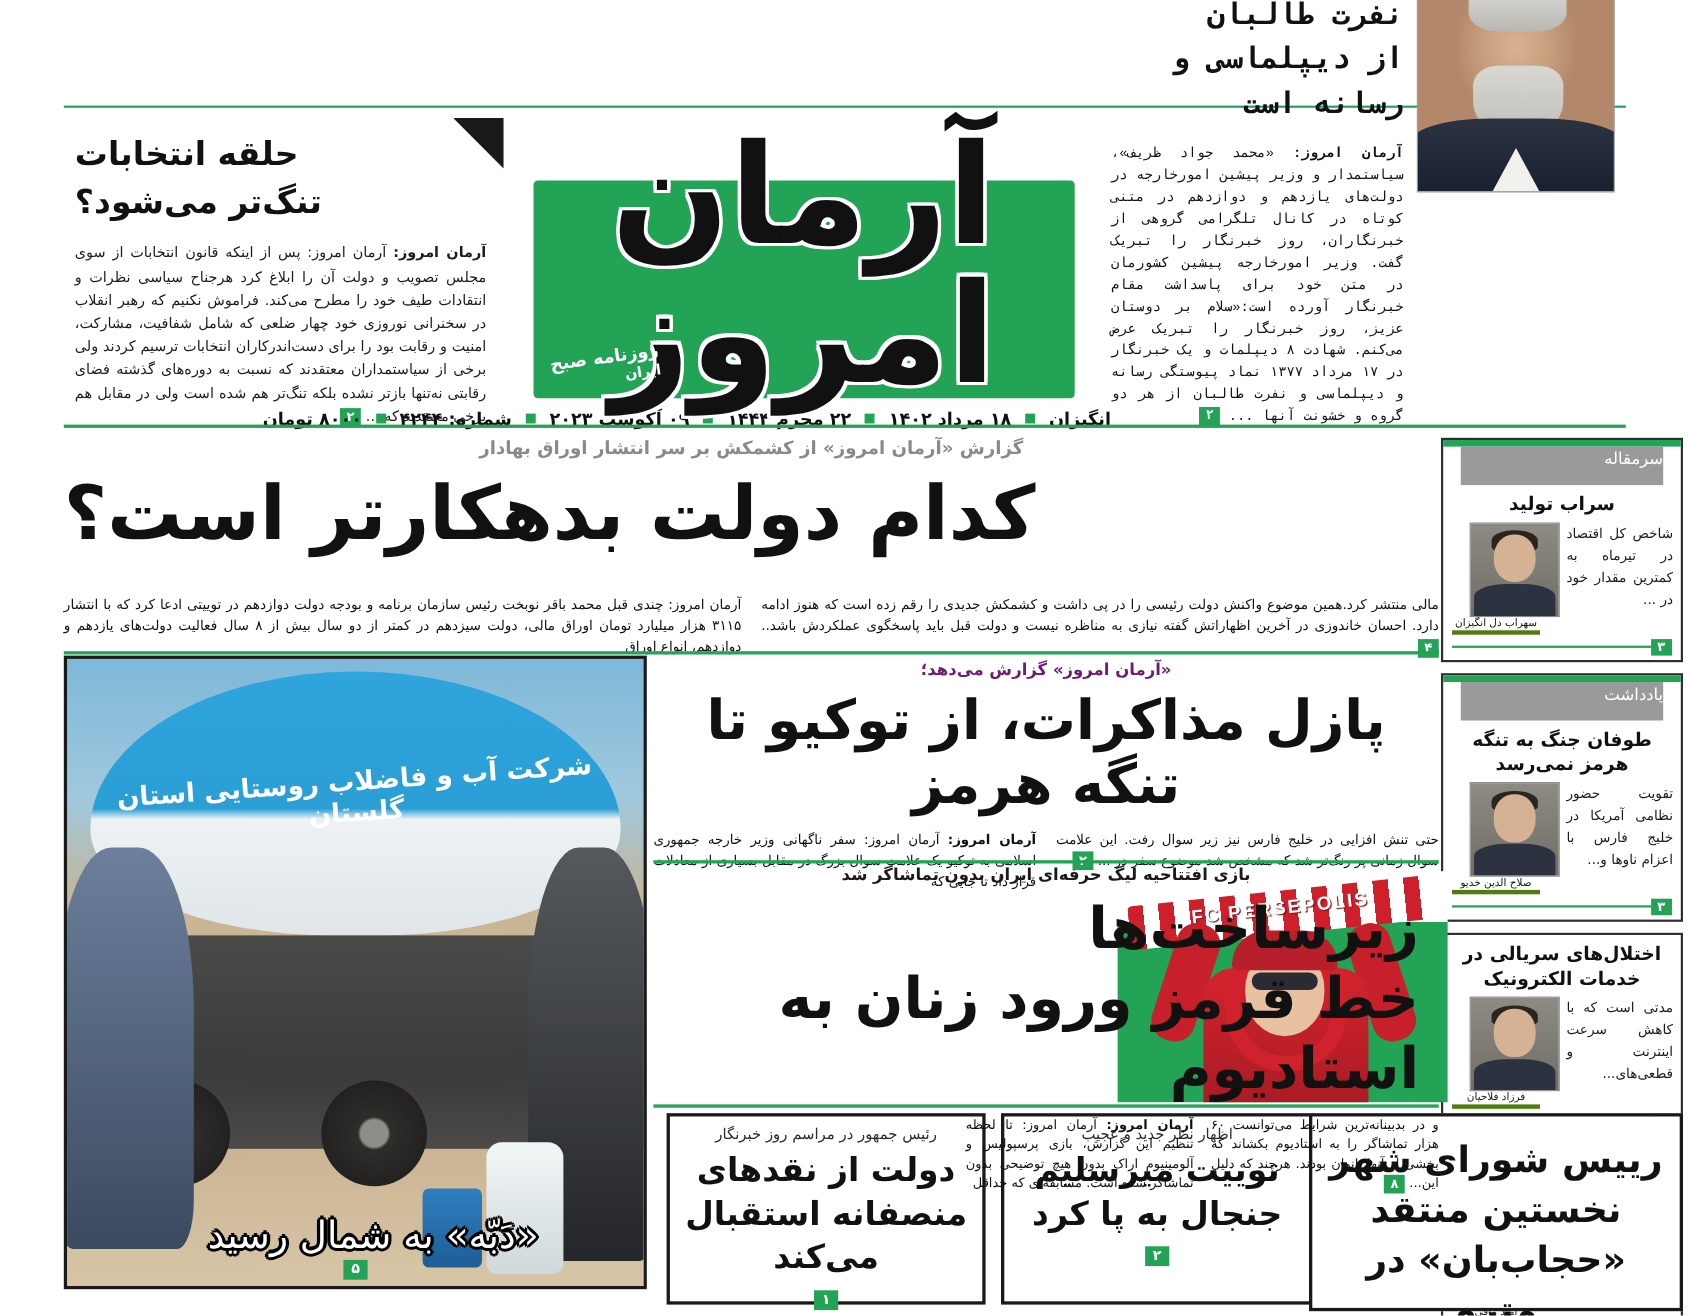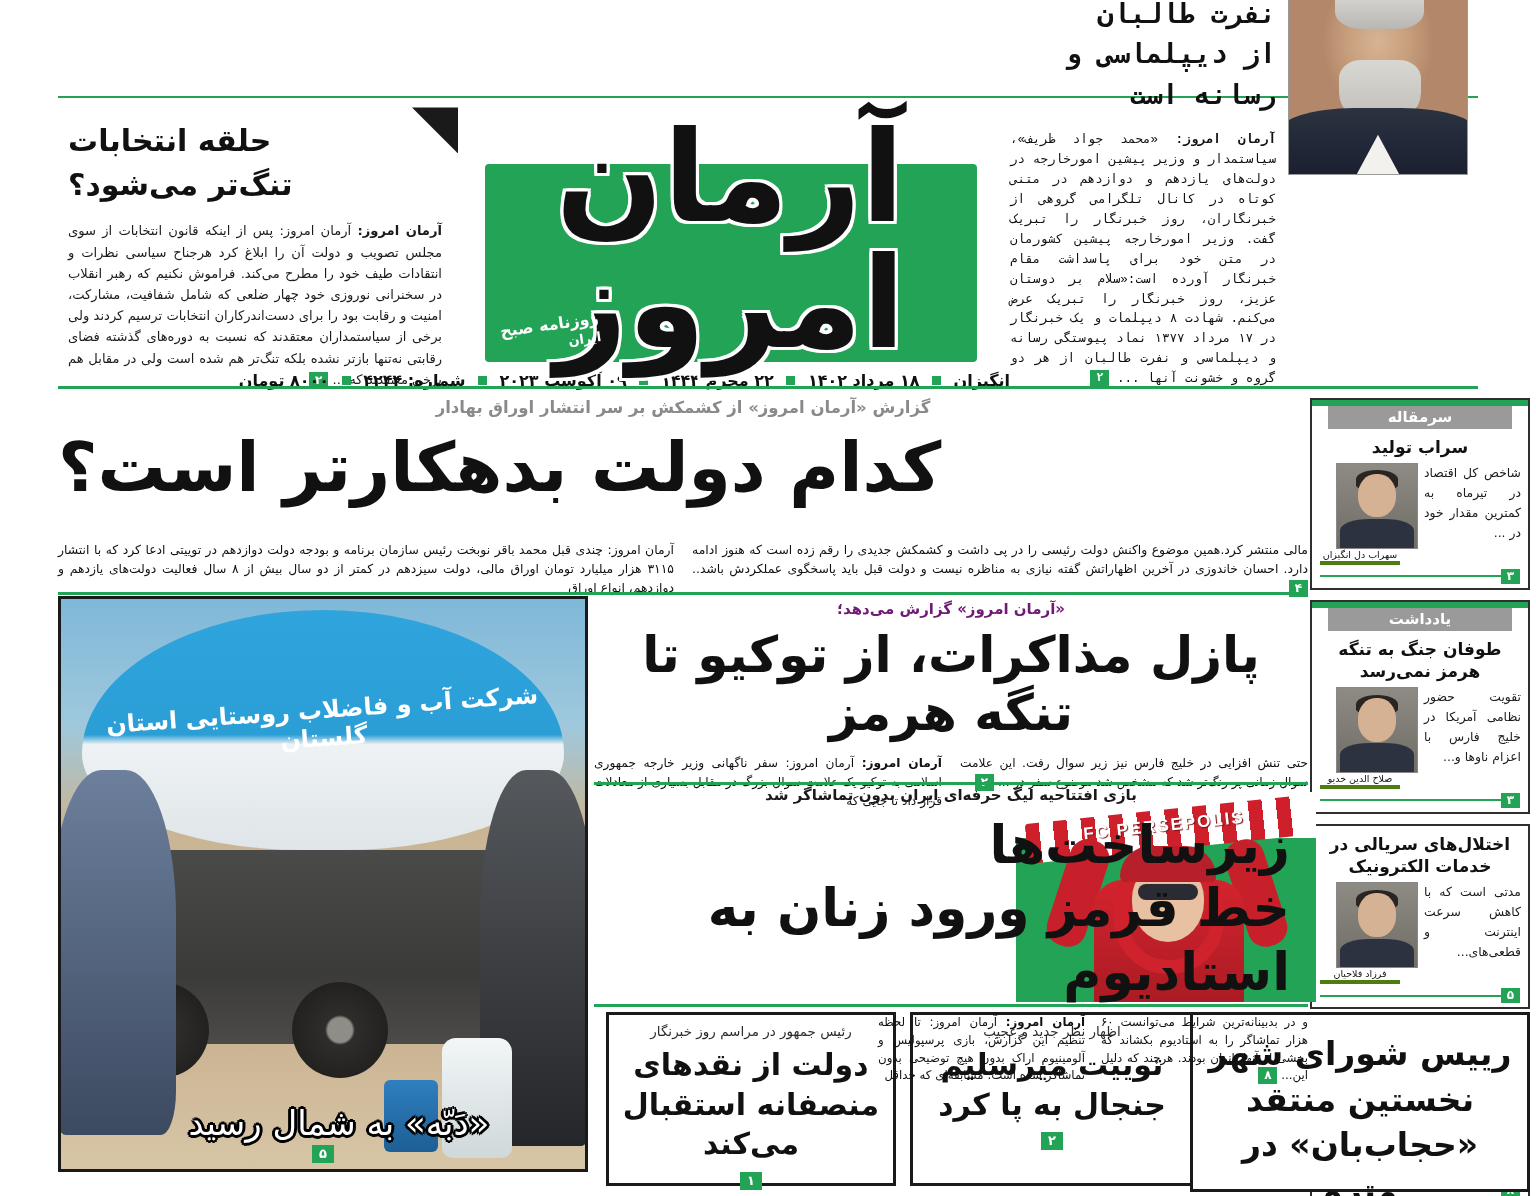--- a/index.html
+++ b/index.html
@@ -294,22 +294,22 @@
   
   .sidebar{
     position:absolute;left:1252px;top:398px;width:220px;
   }
   .sbcard{
     border:2px solid #2f2f2f;margin-bottom:10px;padding:0 0 4px 0;
     background:#fff;position:relative;
   }
   .sbcard .greenbar{height:6px;background:#22a355;}
   .sbcard .label{
-    background:#9a9a9a;color:#fff;text-align:center;
-    font-size:15px;font-weight:bold;padding:2px 0 3px;
+    background:#9a9a9a;color:#fff;
+    font-size:15px;font-weight:normal;padding:2px 0 15px;
     margin:0 16px;
   }
   .sbcard h3{
     margin:7px 6px 4px;text-align:center;
     font-size:17px;font-weight:bold;line-height:1.33;
   }
   .sbcard .row{
     display:flex;flex-direction:row;gap:6px;padding:0 7px 0 24px;align-items:flex-start;
   }
   .sbcard .excerpt{

